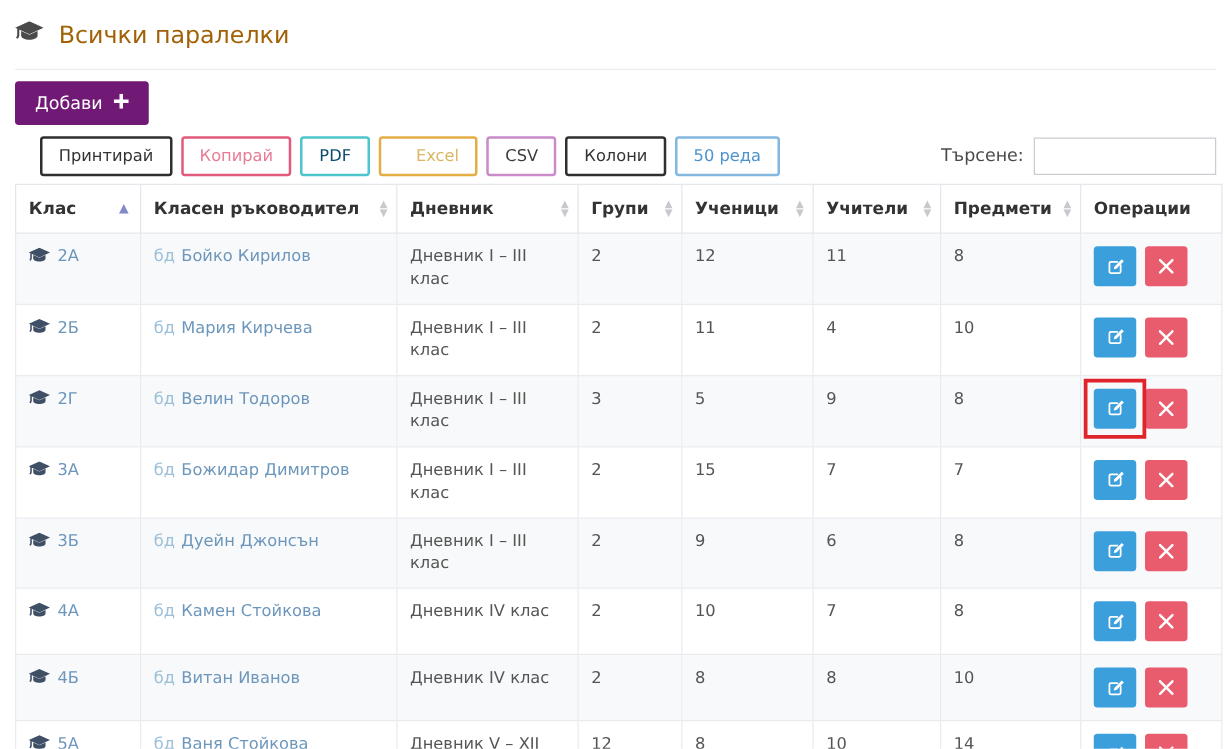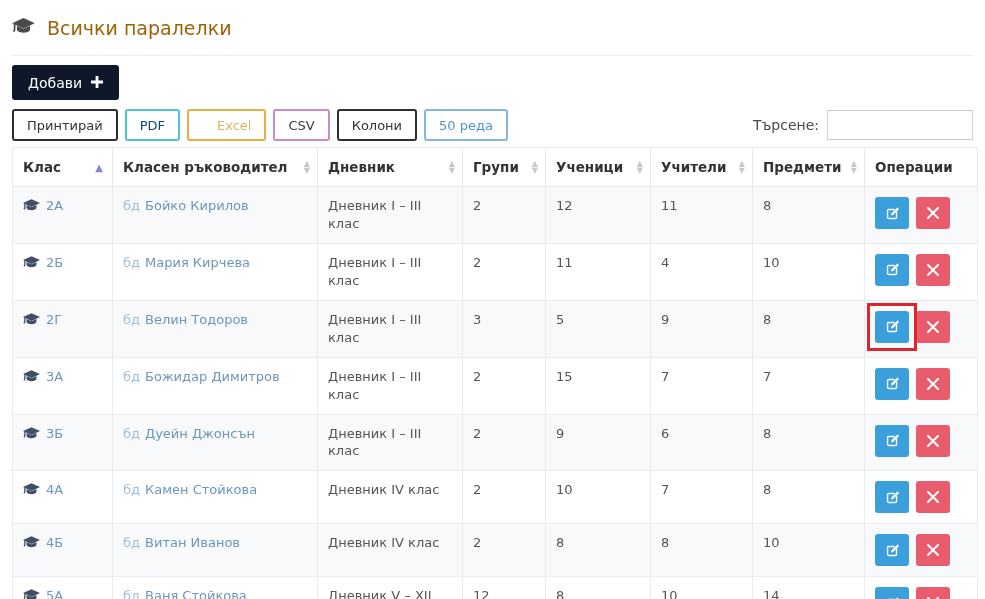--- a/index.html
+++ b/index.html
@@ -7,24 +7,24 @@
     width:985px;height:599px;overflow:hidden;background:#fff;
     font-family:"DejaVu Sans","Liberation Sans",sans-serif;color:#333;
   }
   .page{padding:0 12px;}
   .title-bar{
     display:flex;align-items:center;gap:12px;height:55px;
     border-bottom:1px solid #ededed;font-size:19px;color:#a16207;
   }
   .add-btn{
     margin-top:9px;display:inline-flex;align-items:center;gap:9px;
-    background:#0f172a;color:#fff;border:none;border-radius:3px;
+    background:#701a75;color:#fff;border:none;border-radius:3px;
     padding:0 16px;height:35px;font-size:14px;cursor:pointer;font-family:inherit;
   }
-  .toolbar{margin-top:9px;display:flex;align-items:center;gap:4px;}
+  .toolbar{margin-top:9px;display:flex;align-items:center;gap:4px;margin-left:20px;}
   .tb-btn{
     background:#fff;border:2px solid;border-radius:3px;padding:0 13px;
     font-size:13px;height:32px;box-sizing:border-box;cursor:pointer;font-family:inherit;
   }
   .search{margin-left:auto;display:flex;align-items:center;gap:8px;font-size:14px;color:#4a4a4a;}
   .search input{
     width:146px;height:30px;border:1px solid #c9cdd2;box-sizing:border-box;
     padding:2px 6px;font-size:13px;font-family:inherit;
   }
   table{width:100%;border-collapse:collapse;table-layout:fixed;margin-top:6px;font-size:13px;}
@@ -82,20 +82,21 @@
     <span>
       <svg width="12" height="12" viewBox="0 0 12 12">
           <path fill="#fff" d="M4.6 0h2.8v4.6H12v2.8H7.4V12H4.6V7.4H0V4.6h4.6Z"></path>
         </svg>
     </span>
   </button>
 
   <div class="toolbar">
     <div style="display:flex;gap:7px;">
         <button class="tb-btn" style="border-color: rgb(47, 47, 47); color: rgb(51, 51, 51);">Принтирай</button>
+        <button class="tb-btn" style="border-color: rgb(226, 90, 124); color: rgb(232, 123, 149);">Копирай</button>
         <button class="tb-btn" style="border-color: rgb(76, 197, 205); color: #0c4a6e;">PDF</button>
         <button class="tb-btn" style="border-color: rgb(227, 174, 68); color: rgb(220, 181, 100); padding-left: 28px;">Excel</button>
         <button class="tb-btn" style="border-color: rgb(201, 139, 201); color: rgb(59, 59, 59);">CSV</button>
         <button class="tb-btn" style="border-color: rgb(47, 47, 47); color: rgb(51, 51, 51);">Колони</button>
         <button class="tb-btn" style="border-color: rgb(130, 183, 224); color: rgb(77, 147, 204);">50 реда</button>
       </div>
     <div class="search">
       <span>Търсене:</span>
       <input type="text" value="" style="">
     </div>

